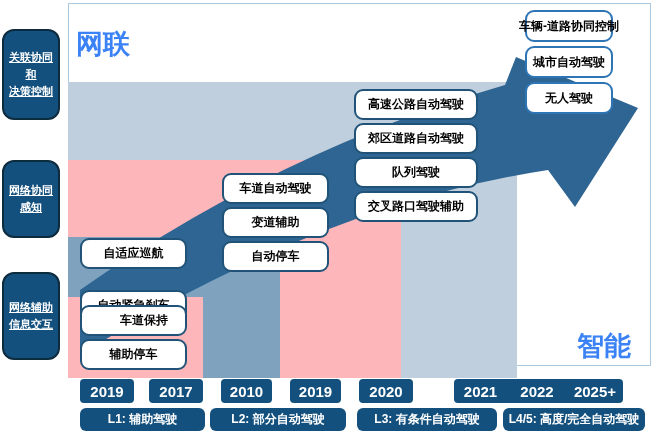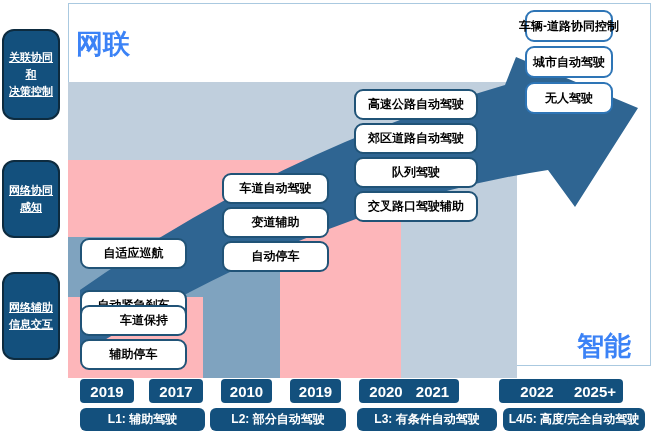--- a/index.html
+++ b/index.html
@@ -81,20 +81,20 @@
 
 <div class="abs fbox g4 blue" style="top:10px;">车辆-道路协同控制</div>
 <div class="abs fbox g4 blue" style="top:46px;">城市自动驾驶</div>
 <div class="abs fbox g4 blue" style="top:82px;">无人驾驶</div>
 
 <div class="abs year" style="left:80px;width:54px;">2019</div>
 <div class="abs year" style="left:149px;width:54px;">2017</div>
 <div class="abs year" style="left:221px;width:51px;">2010</div>
 <div class="abs year" style="left:290px;width:51px;">2019</div>
 <div class="abs year" style="left:359px;width:54px;">2020</div>
-<div class="abs year" style="left:406px;width:53px;">2021</div>
+<div class="abs year" style="left:454px;width:53px;">2021</div>
 <div class="abs year" style="left:499px;width:76px;">2022</div>
 <div class="abs year" style="left:567px;width:56px;">2025+</div>
 
 <div class="abs level" style="left:80px;width:125px;">L1: 辅助驾驶</div>
 <div class="abs level" style="left:210px;width:136px;">L2: 部分自动驾驶</div>
 <div class="abs level" style="left:357px;width:140px;">L3: 有条件自动驾驶</div>
 <div class="abs level" style="left:503px;width:142px;">L4/5: 高度/完全自动驾驶</div>
 
 </body></html>

